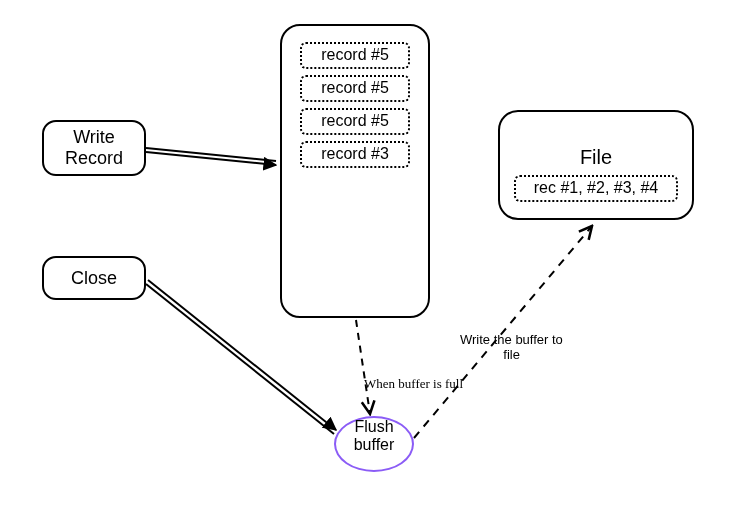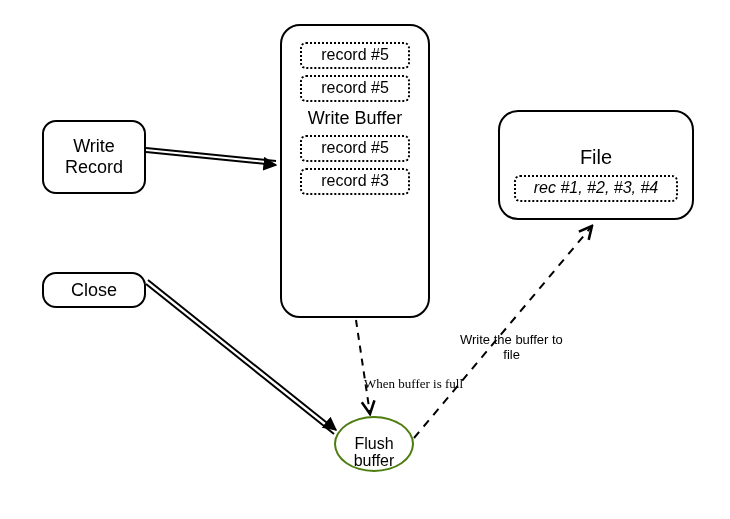--- a/index.html
+++ b/index.html
@@ -63,59 +63,57 @@
     margin-top: 30px;
   }
   .file-recs {
     border: 2px dotted #000;
     border-radius: 6px;
     margin: 6px 8px 0 8px;
     text-align: center;
     font-size: 16px;
     padding: 2px 4px 3px 4px;
     align-self: stretch;
-    font-style: italic;
   }
   .flush {
     position: absolute;
     width: 80px; height: 56px;
-    border: 2px solid #4d7c0f;
+    border: 2px solid #8b5cf6;
     border-radius: 50%;
     background: #fff;
-    display: flex; align-items: flex-end; justify-content: center;
+    display: flex; align-items: flex-start; justify-content: center;
     text-align: center;
     font-size: 16px;
     line-height: 1.1;
   }
   .ann {
     position: absolute;
     font-size: 13px;
     line-height: 1.15;
     text-align: left;
     white-space: pre;
     margin-top: 21px;
   }
 </style>
 </head>
 <body>
 <div class="stage">
 
-  <div class="box small" style="left:42px; top:120px; width:104px; height:74px;">
+  <div class="box small" style="left:42px; top:120px; width:104px; height:56px;">
     <span>Write
 Record</span>
   </div>
 
-  <div class="box small" style="left:42px; top:272px; width:104px; height:36px;">
+  <div class="box small" style="left:42px; top:256px; width:104px; height:44px;">
     <span>Close</span>
   </div>
 
   <div class="buffer" style="left:280px; top:24px; width:150px; height:294px;">
     <div class="record">record #5</div>
     <div class="record">record #5</div>
-    <div class="buffer-title">Write Buffer</div>
     <div class="record">record #5</div>
     <div class="record">record #3</div>
   </div>
 
   <div class="box file" style="left:498px; top:110px; width:196px; height:110px;">
     <div class="file-title">File</div>
     <div class="file-recs">rec #1, #2, #3, #4</div>
   </div>
 
   <div class="flush" style="left:334px; top:416px;">

